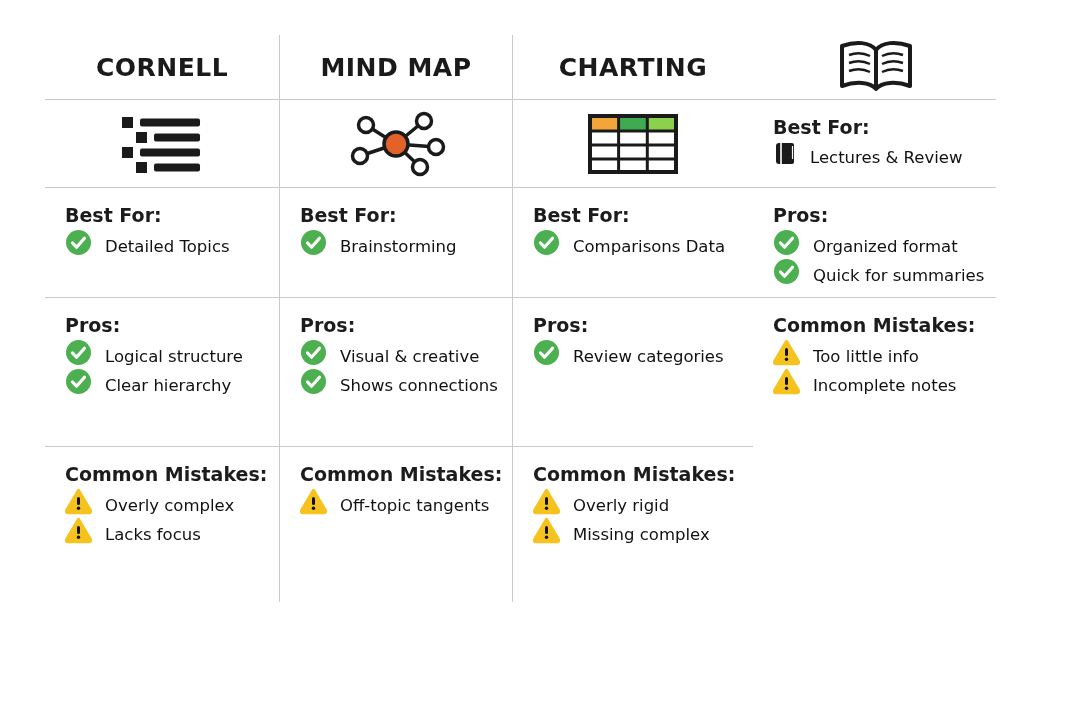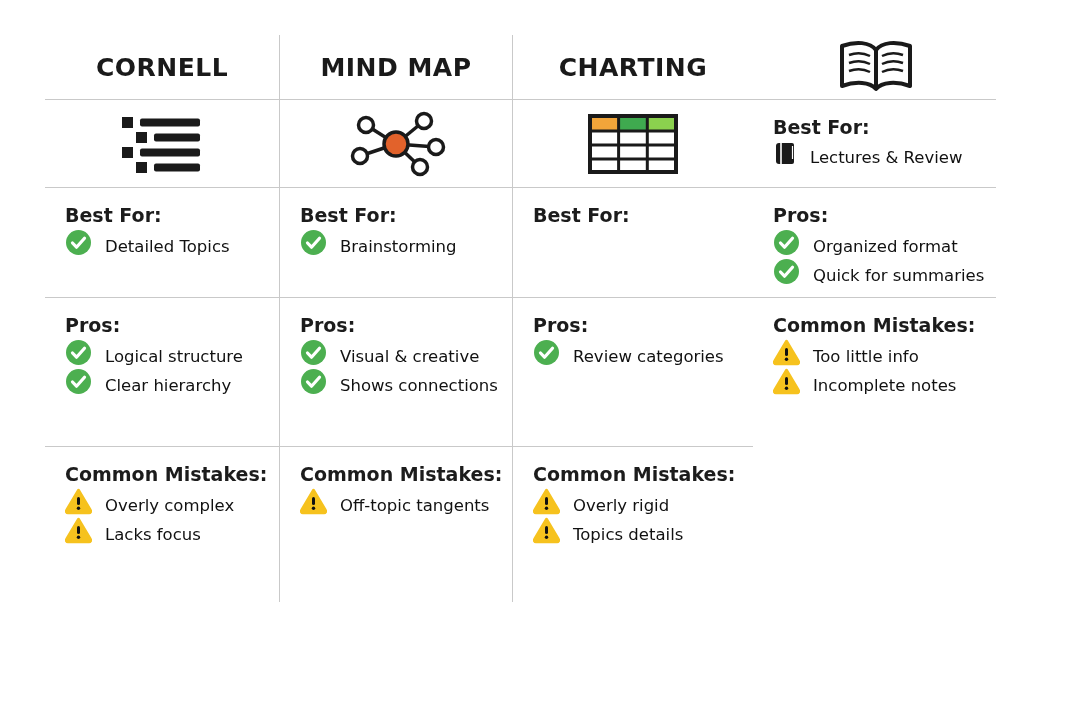--- a/index.html
+++ b/index.html
@@ -130,20 +130,27 @@
       <div class="item">
         <svg class="it-icon" width="27" height="27" viewBox="0 0 27 27">
           <circle cx="13.5" cy="13.5" r="12.5" class="check-bg"></circle>
           <path d="M7.5 14 l4 4.2 l8 -9" fill="none" stroke="#ffffff" stroke-width="3.2" stroke-linecap="round" stroke-linejoin="round"></path>
         </svg>
         <span class="it-text">Brainstorming</span>
       </div>
     </div>
     <div class="section bb">
       <div class="sec-h">Best For:</div>
+      <div class="item">
+        <svg class="it-icon" width="27" height="27" viewBox="0 0 27 27">
+          <circle cx="13.5" cy="13.5" r="12.5" class="check-bg"></circle>
+          <path d="M7.5 14 l4 4.2 l8 -9" fill="none" stroke="#ffffff" stroke-width="3.2" stroke-linecap="round" stroke-linejoin="round"></path>
+        </svg>
+        <span class="it-text">Comparisons Data</span>
+      </div>
     </div>
 
     <div class="section br bb">
       <div class="sec-h">Pros:</div>
       <div class="item">
         <svg class="it-icon" width="27" height="27" viewBox="0 0 27 27">
           <circle cx="13.5" cy="13.5" r="12.5" class="check-bg"></circle>
           <path d="M7.5 14 l4 4.2 l8 -9" fill="none" stroke="#ffffff" stroke-width="3.2" stroke-linecap="round" stroke-linejoin="round"></path>
         </svg>
         <span class="it-text">Organized format</span>
@@ -259,18 +266,18 @@
           <circle cx="13.5" cy="20.3" r="1.7" fill="#111111"></circle>
         </svg>
         <span class="it-text">Overly rigid</span>
       </div>
       <div class="item">
         <svg class="it-icon" width="27" height="27" viewBox="0 0 27 27">
           <path d="M13.5 2.2 L25.4 22.3 a1.6 1.6 0 0 1 -1.4 2.5 H3 a1.6 1.6 0 0 1 -1.4 -2.5 Z" class="warn-bg" stroke-linejoin="round" stroke-width="3"></path>
           <rect x="12" y="9" width="3" height="8" rx="1.5" fill="#111111"></rect>
           <circle cx="13.5" cy="20.3" r="1.7" fill="#111111"></circle>
         </svg>
-        <span class="it-text">Topics details</span>
+        <span class="it-text">Missing complex</span>
       </div>
     </div>
 
   </div>
 </div>
 
 </body></html>

